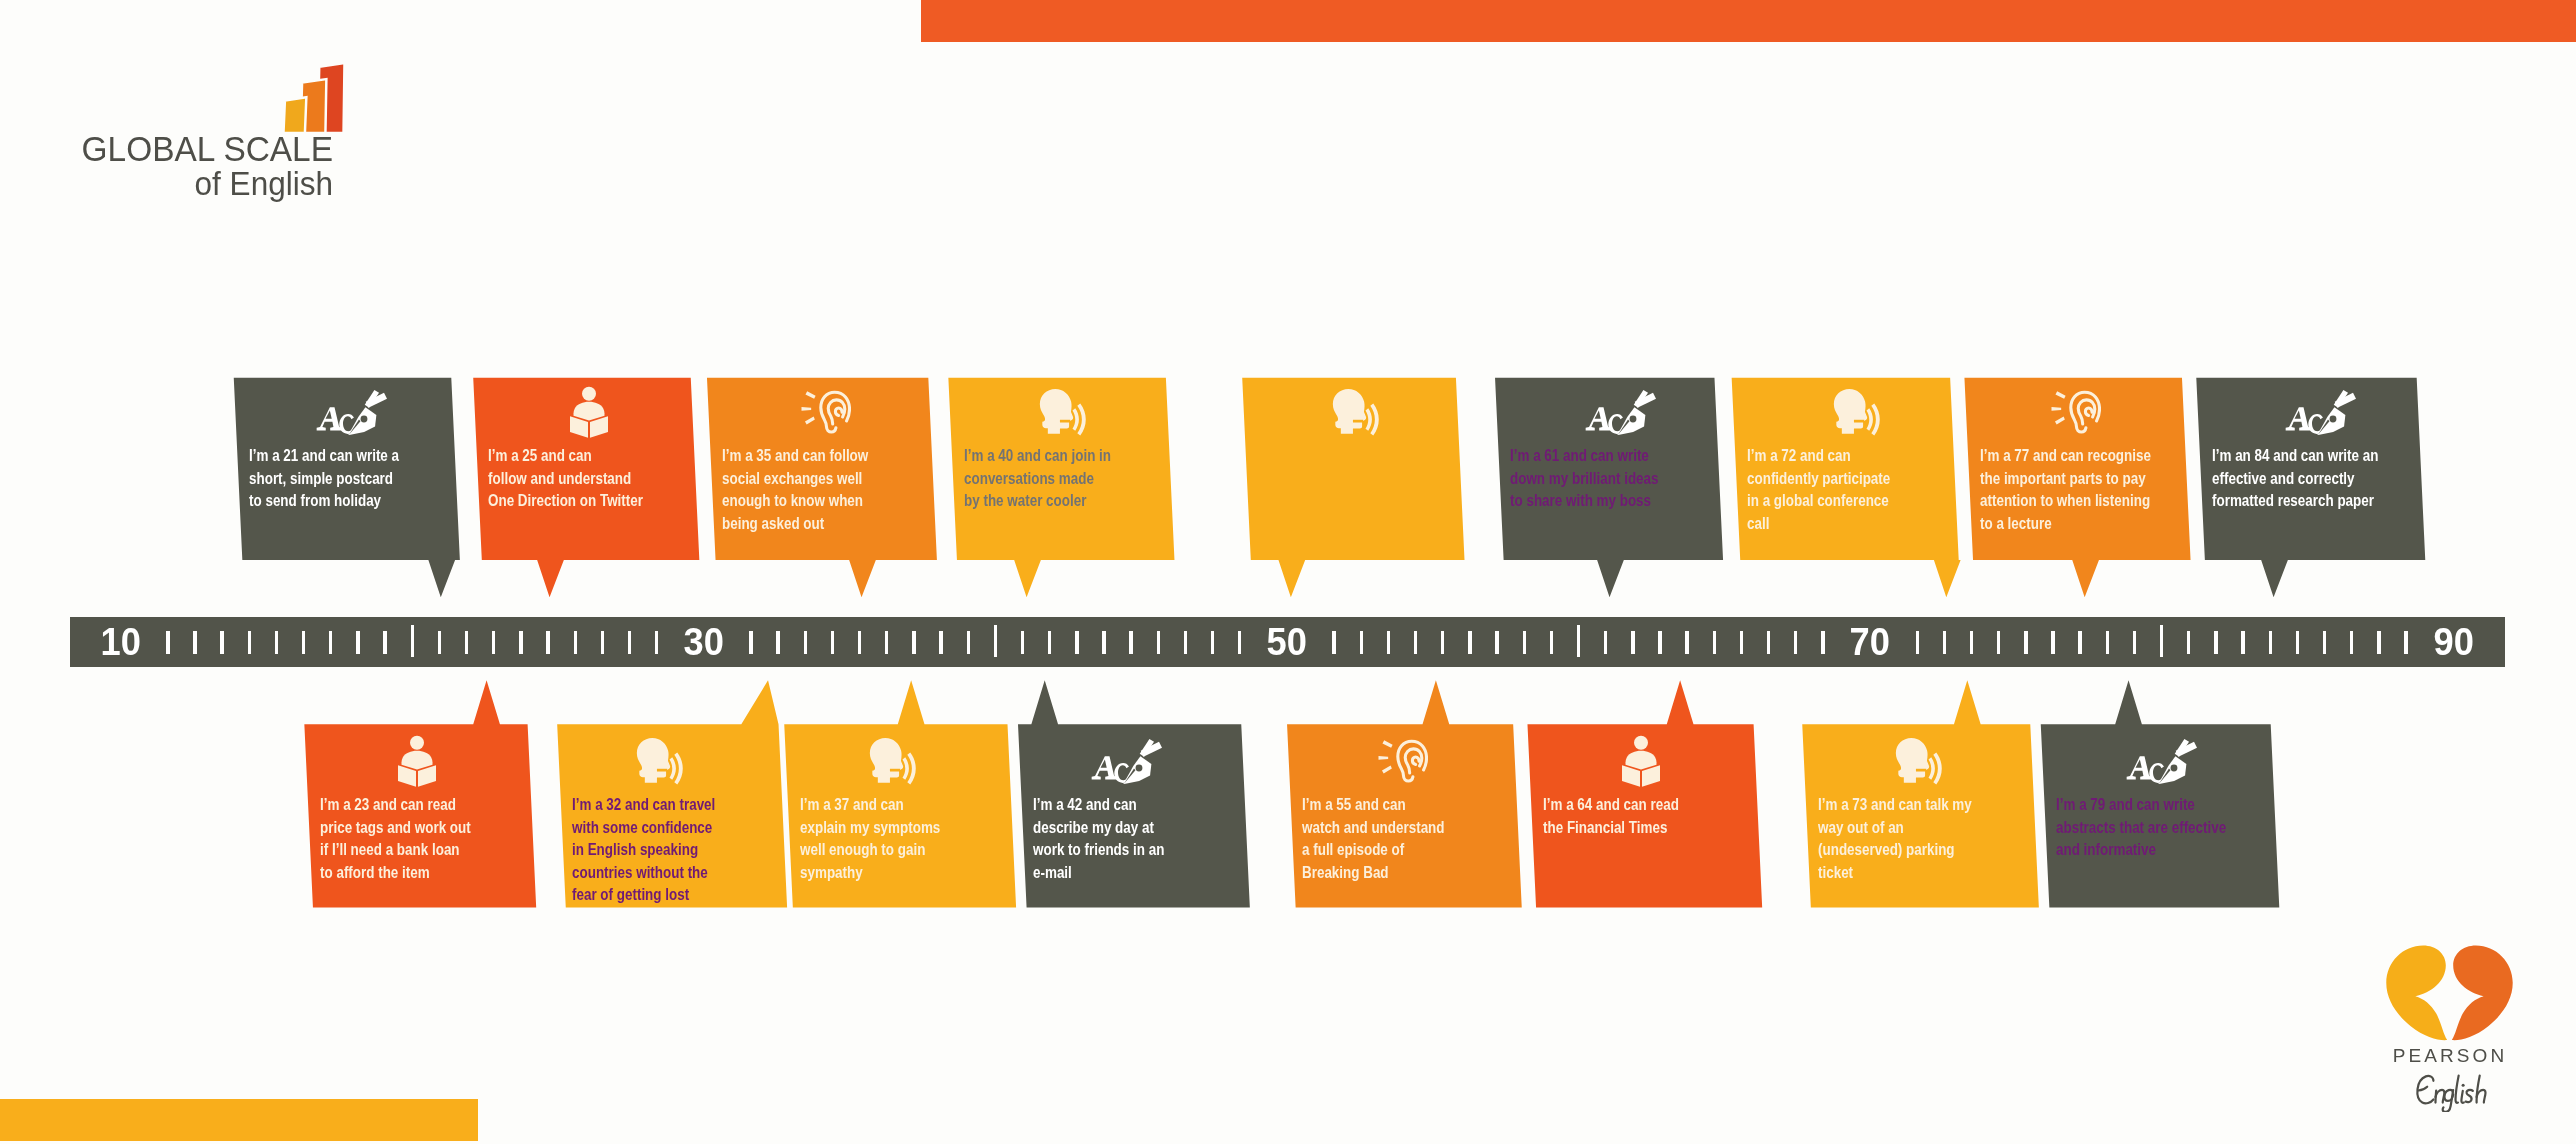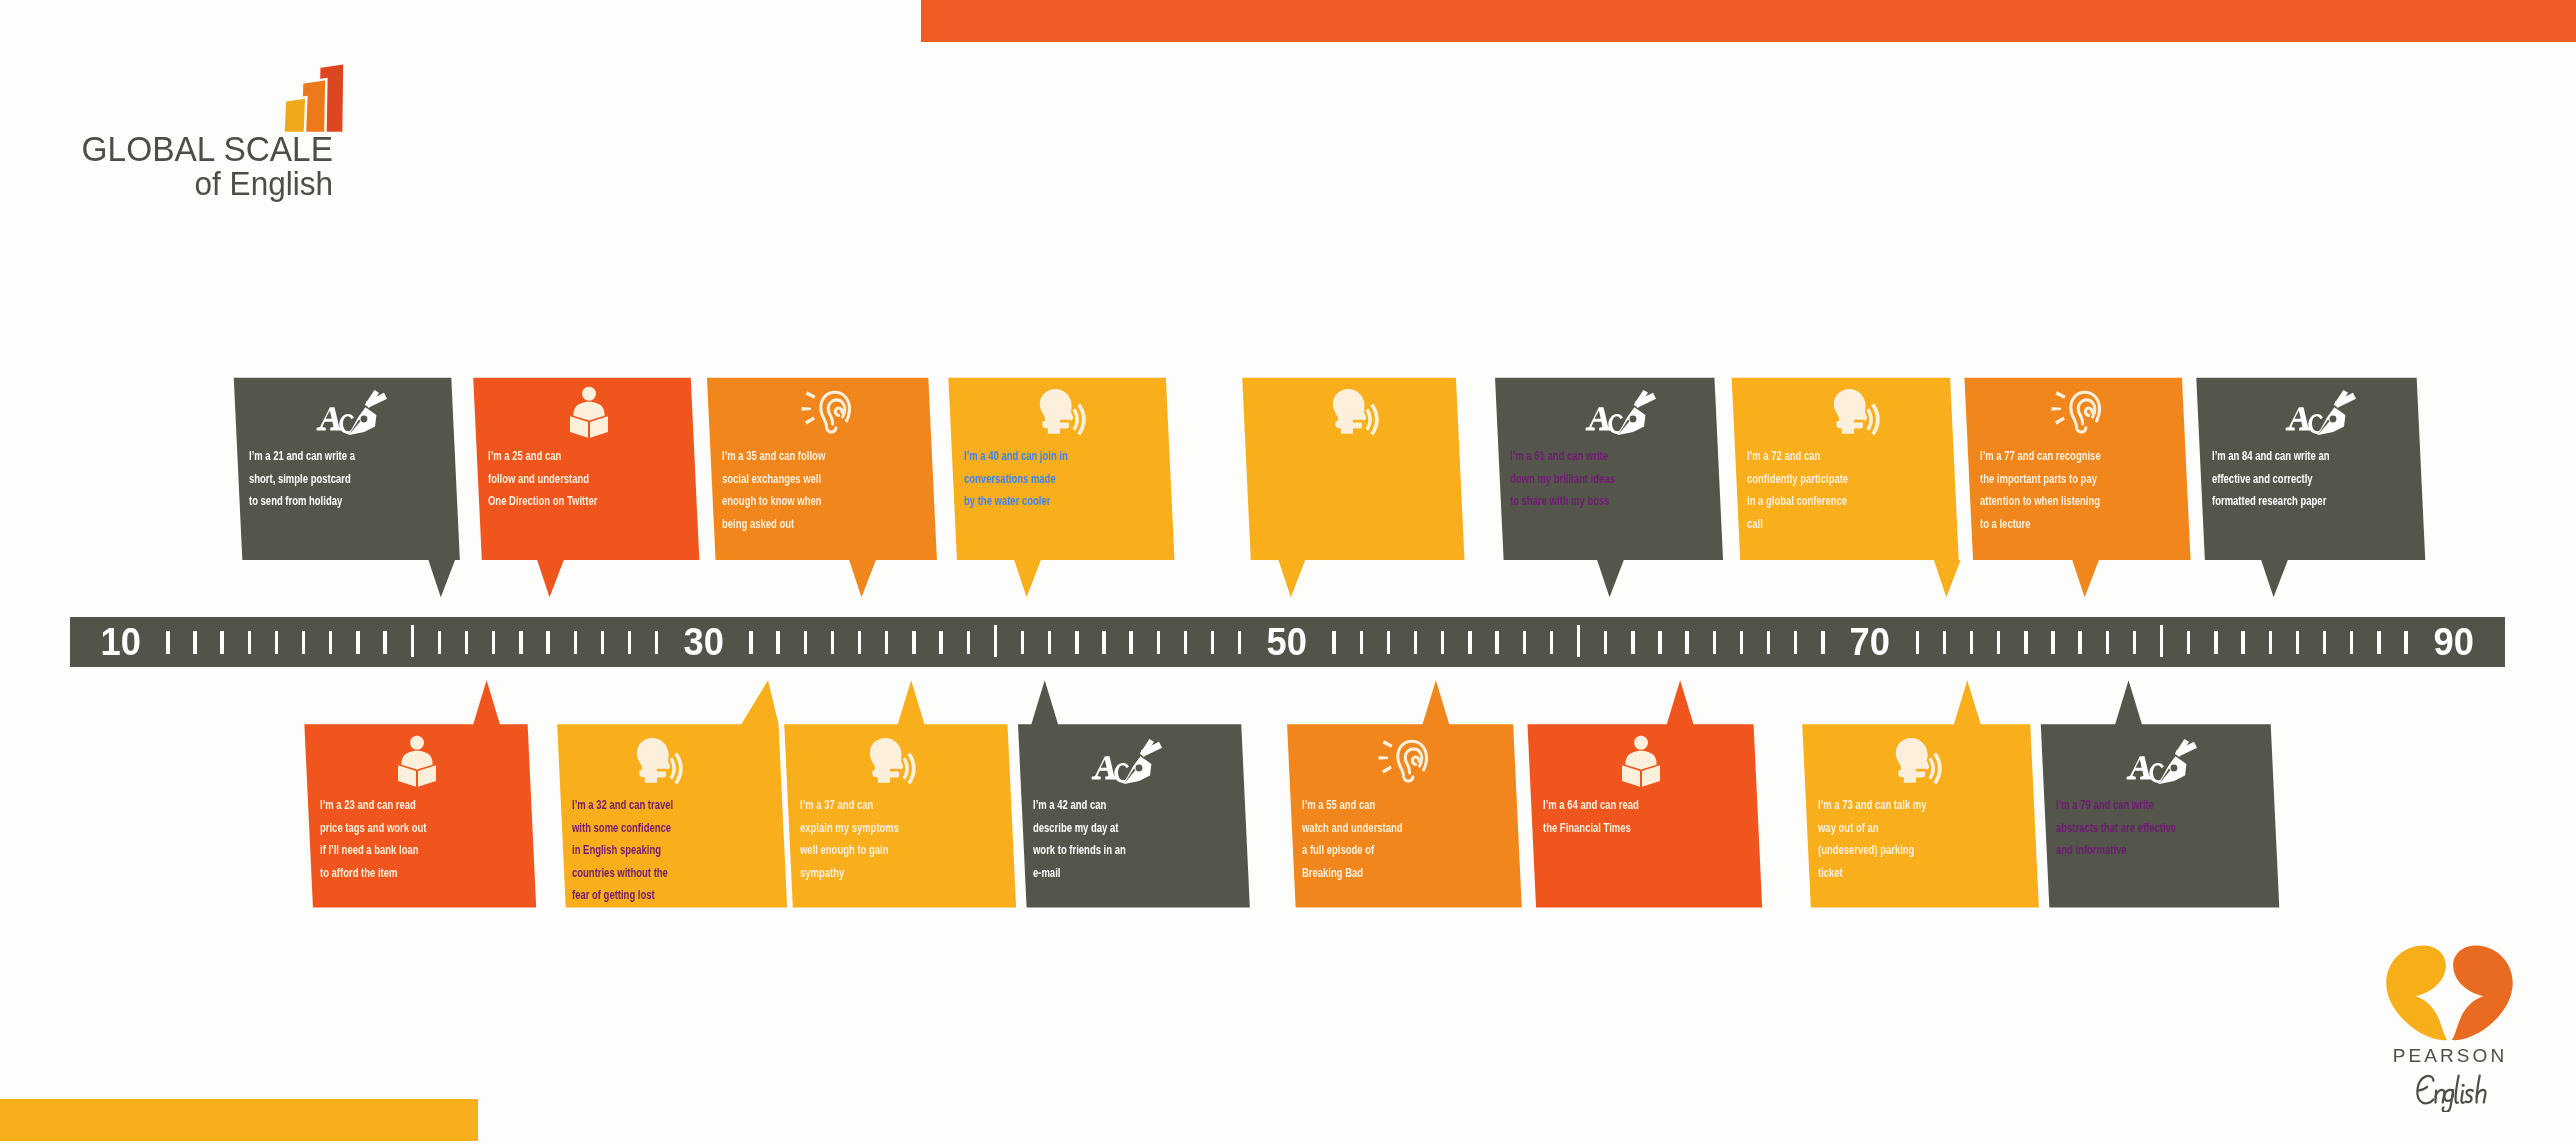--- a/index.html
+++ b/index.html
@@ -16,21 +16,21 @@
   #logo-l2{font-size:33px;letter-spacing:0px;line-height:34px;white-space:nowrap;
            transform:scaleX(0.955);transform-origin:100% 50%;}
   #pearson-block{position:absolute;left:2357px;top:945px;width:258px;height:196px;}
   #pearson-heart{position:absolute;left:27px;top:0;width:131px;height:96px;}
   #pearson-word{position:absolute;left:-36px;top:100px;width:258px;text-align:center;
                 font-size:19px;letter-spacing:3.1px;white-space:nowrap;}
   #pearson-script{position:absolute;left:55px;top:124px;width:76px;height:43px;}
   #callouts{position:absolute;left:0;top:0;width:2576px;height:1145px;}
   .co-shape{position:absolute;left:0;top:0;}
   .co-icon{position:absolute;}
-  .co-txt{position:absolute;font-size:12px;line-height:22.5px;font-weight:bold;}
+  .co-txt{position:absolute;font-size:17px;line-height:22.5px;font-weight:bold;}
   .co-line{white-space:nowrap;transform:scaleX(0.79);transform-origin:0 50%;}
   #scale-wrap{position:absolute;left:0;top:617px;width:2576px;height:50px;}
 </style>
 </head>
 <body>
 
 <div id="stage" style="background: rgb(253, 253, 251);">
   <div class="bar" id="top-bar" style="left: 921px; top: 0px; width: 1655px; height: 42px; background: rgb(239, 91, 36);"></div>
   <div class="bar" id="bottom-bar" style="left: 0px; top: 1099px; width: 478px; height: 42px; background: rgb(249, 174, 27);"></div>
 
@@ -111,21 +111,21 @@
       <svg width="50" height="48" viewBox="0 0 105 105" class="co-icon" style="left: 1037px; top: 388px;">
         <g fill="#fcf0dc">
           <path d="M38,2 C19,2 4,16 4,35 C4,45 8,52 11.5,58 C14,62 15.5,65 15.5,68.5 C15.5,72 13,73.5 9.5,74 L9.5,81 C9.5,85 13,88 17.5,88 L21.5,88 L21.5,100 L48,100 L48,88.5 L63,88.5 C66,88.5 68,86.5 68,83.5 L68,74 L74.5,69.5 C76.5,68 77.5,65.5 76.5,63 L72,52 C73.5,44 74,37 72.5,30 C69,14 55,2 38,2 Z"></path>
           <path d="M86,39 C92.5,48 96,58.5 96,69 C96,79.5 92.5,90 86,99 L92.5,104 C100.5,93.5 104.5,81.5 104.5,69 C104.5,56.5 100.5,44.5 92.5,34 Z"></path>
           <path d="M75.5,49 C79.5,55 81.5,62 81.5,69 C81.5,76 79.5,83 75.5,89 L81.5,93.5 C86.5,86 89.5,78 89.5,69 C89.5,60 86.5,52 81.5,44.5 Z"></path>
         </g>
         <g fill="#f9ae1b">
           <path d="M48,69.5 L70.5,69.5 L70.5,75.5 L48,75.5 Z"></path>
         </g>
       </svg>
-      <div class="co-txt" style="left: 964px; top: 445px; color: #3b82f6;">
+      <div class="co-txt" style="left: 964px; top: 445px; color: #737373;">
         <div class="co-line">I’m a 40 and can join in</div>
         <div class="co-line">conversations made</div>
         <div class="co-line">by the water cooler</div>
       </div>
       <svg width="2576" height="1145" viewBox="0 0 2700 1200" class="co-shape" style="pointer-events: none;">
         <path d="M1302,396 L1526,396 L1535,587 L1368,587 L1353,626 L1340,587 L1311,587 Z" fill="#f9ae1b"></path>
       </svg>
       <svg width="50" height="48" viewBox="0 0 105 105" class="co-icon" style="left: 1330px; top: 388px;">
         <g fill="#fcf0dc">
           <path d="M38,2 C19,2 4,16 4,35 C4,45 8,52 11.5,58 C14,62 15.5,65 15.5,68.5 C15.5,72 13,73.5 9.5,74 L9.5,81 C9.5,85 13,88 17.5,88 L21.5,88 L21.5,100 L48,100 L48,88.5 L63,88.5 C66,88.5 68,86.5 68,83.5 L68,74 L74.5,69.5 C76.5,68 77.5,65.5 76.5,63 L72,52 C73.5,44 74,37 72.5,30 C69,14 55,2 38,2 Z"></path>

